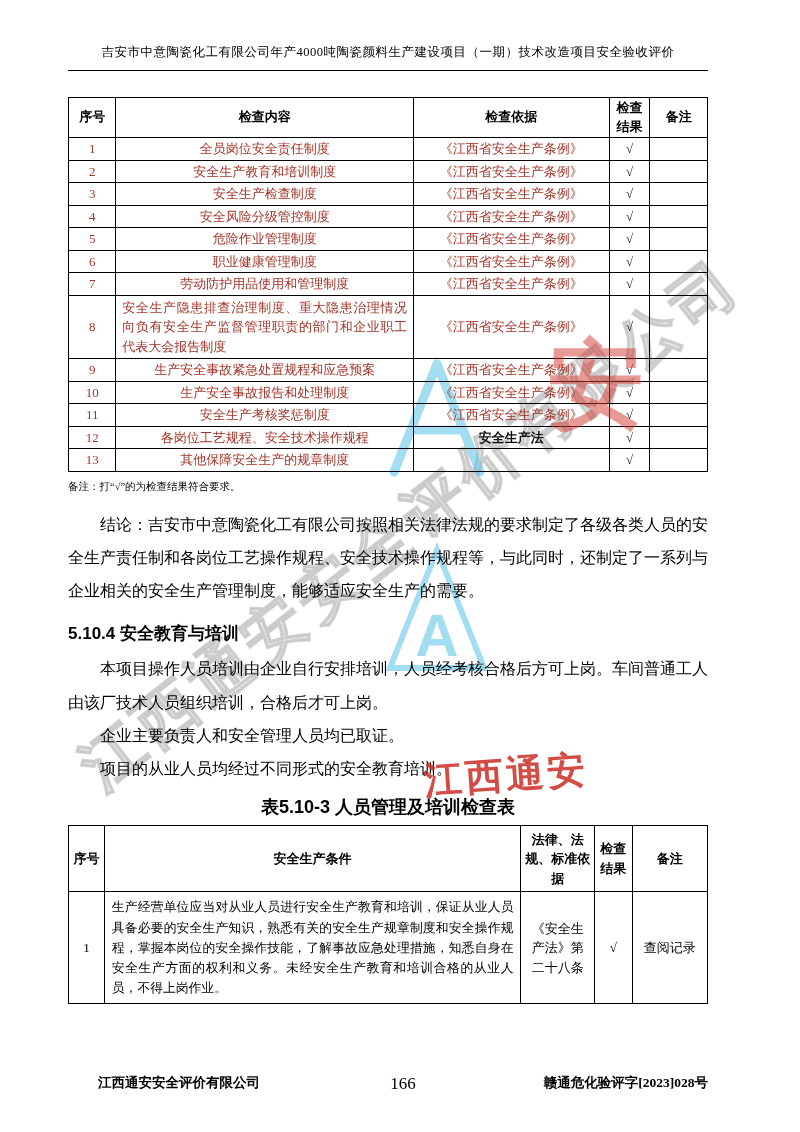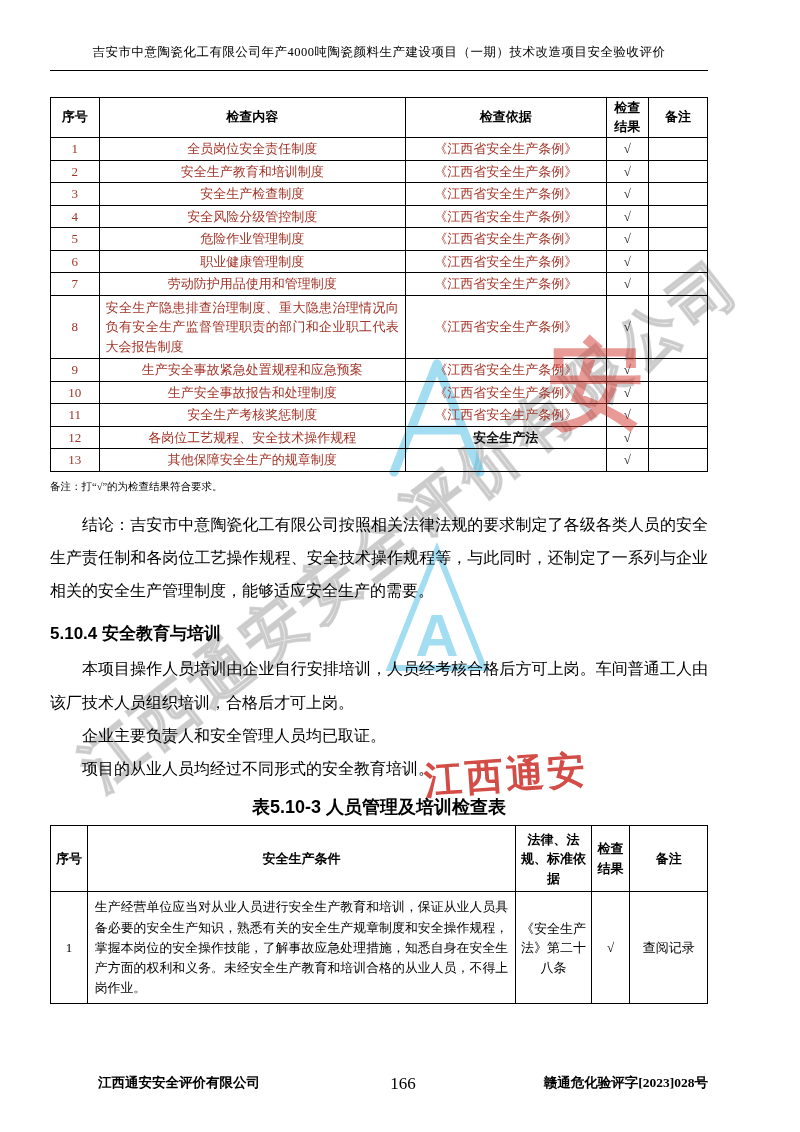--- a/index.html
+++ b/index.html
@@ -36,21 +36,21 @@
     color: rgba(210,55,45,0.50);
   }
   .stamp {
     position: absolute; left: 424px; top: 750px;
     font-size: 38px; font-weight: bold; letter-spacing: 3px;
     color: rgba(205,45,38,0.85);
     transform: rotate(-4deg);
   }
 
   
-  .content { position: relative; z-index: 2; padding: 44px 92px 0 50px; }
+  .content { position: relative; z-index: 2; padding: 44px 92px 0 68px; }
 
   .doc-header {
     text-align: center;
     font-size: 12.5px;
     letter-spacing: 0.5px;
     padding-bottom: 9px;
     border-bottom: 1.5px solid #000;
   }
 
   table { width: 100%; border-collapse: collapse; table-layout: fixed; }

